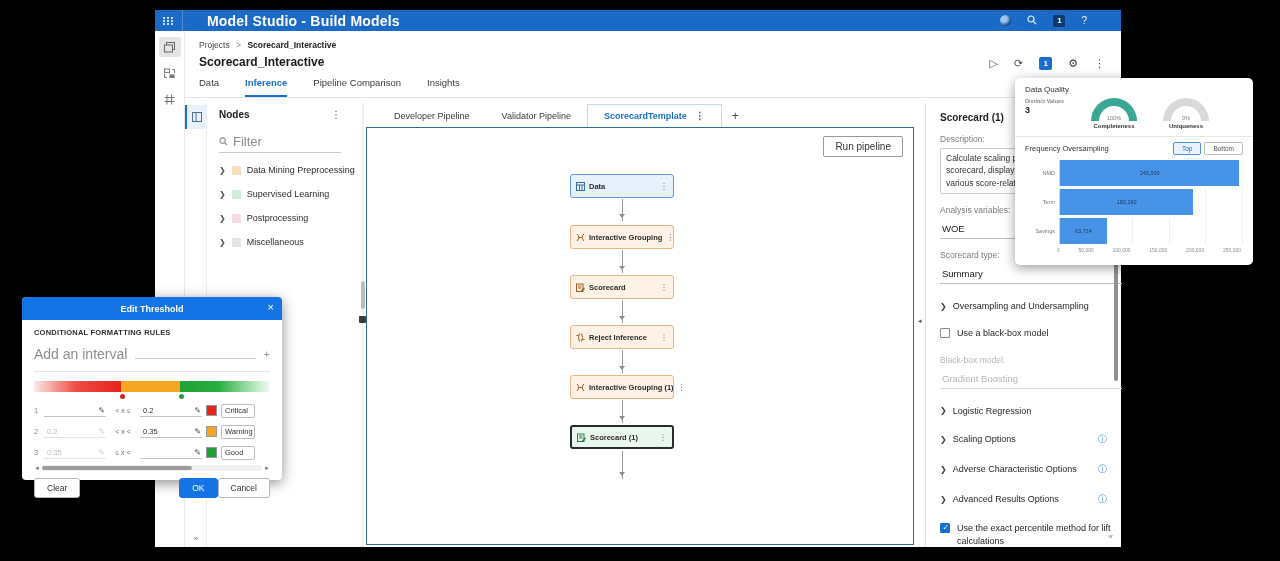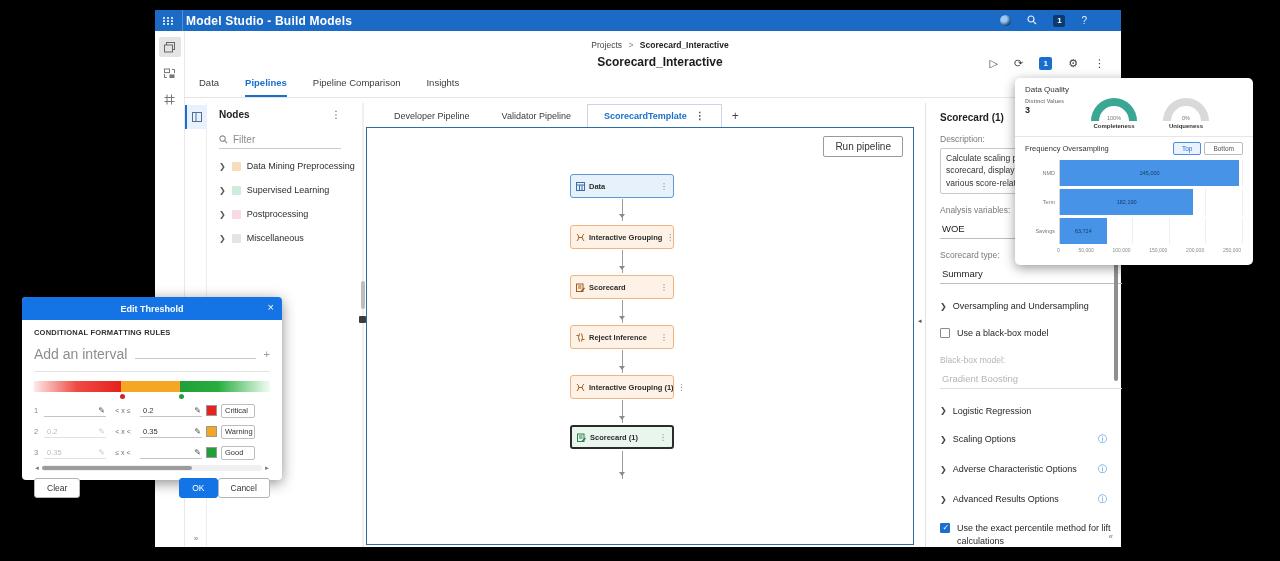--- a/index.html
+++ b/index.html
@@ -5,34 +5,34 @@
   * { box-sizing: border-box; margin: 0; padding: 0; }
   html,body { width:1280px; height:561px; background:#000; font-family:"Liberation Sans", sans-serif; position:relative; overflow:hidden; }
 
   .app { position:absolute; left:155px; top:10px; width:966px; height:537px; background:#fff; }
 
   
   .titlebar { position:absolute; top:0; left:0; right:0; height:21px; background:#1a6ac6; display:flex; align-items:center; color:#fff; z-index:5; }
   .launcher { width:28px; height:21px; display:flex; align-items:center; justify-content:center; border-right:1px solid rgba(255,255,255,.25); cursor:pointer; }
   .grid9 { display:grid; grid-template-columns:repeat(3,3px); grid-gap:1px; }
   .grid9 i { width:2px; height:2px; background:#cfe0f5; }
-  .tb-title { font-size:12px; font-weight:bold; margin-left:3px; letter-spacing:.2px; }
+  .tb-title { font-size:14px; font-weight:bold; margin-left:24px; letter-spacing:.2px; }
   .tb-right { margin-left:auto; display:flex; gap:16px; align-items:center; margin-right:34px; }
   .tb-ic { font-size:10px; color:#e8f0fa; cursor:pointer; line-height:1; }
   .sas-dot { width:11px; height:11px; border-radius:50%; background:radial-gradient(circle at 35% 35%, #9ec7ef 30%, #0d3d75 75%); }
   .tb-badge { background:#0c3a70; color:#fff; font-size:8px; font-weight:bold; width:12px; height:12px; display:flex; align-items:center; justify-content:center; border-radius:2px; }
 
   
   .left-rail { position:absolute; left:0; top:21px; width:30px; bottom:0; background:#fff; border-right:1px solid #e8e8e8; z-index:4; }
   .rail-ic { width:22px; height:20px; margin:6px auto 4px; display:flex; align-items:center; justify-content:center; color:#666; border-radius:2px; cursor:pointer; }
   .rail-ic.sel { background:#e4e4e4; }
   .rail-ic svg { display:block; }
 
   
-  .hdr { position:absolute; left:30px; top:21px; right:0; height:72px; background:#fff;text-align:center; }
+  .hdr { position:absolute; left:30px; top:21px; right:0; height:72px; background:#fff; }
   .crumb { font-size:8.5px; color:#444; padding:9px 0 0 14px; }
   .crumb .cur { font-weight:bold; color:#222; }
   .crumb .sep { margin:0 4px; color:#888; }
   .page-title { font-size:12px; font-weight:bold; color:#1b1b1b; padding:5px 0 0 14px; }
   .main-tabs { display:flex; gap:26px; padding:8px 0 0 14px; border-bottom:1px solid #e4e4e4; height:29px; }
   .mtab { font-size:9.5px; color:#3c3c3c; padding-bottom:9px; cursor:pointer; }
   .mtab.active { color:#1a6fce; border-bottom:2px solid #1a6fce; font-weight:bold; }
   .hdr-tools { position:absolute; right:16px; top:26px; display:flex; gap:16px; align-items:center; }
   .ht-ic { font-size:11px; color:#3f3f3f; cursor:pointer; line-height:1; }
   .ht-badge { background:#1a6fce; color:#fff; font-size:8px; font-weight:bold; width:13px; height:13px; display:flex; align-items:center; justify-content:center; border-radius:2px; cursor:pointer; }
@@ -42,21 +42,21 @@
 
   .nodes-rail { position:absolute; left:0; top:0; width:22px; bottom:0; border-right:1px solid #ededed; }
   .nrail-toggle { width:22px; height:24px; display:flex; align-items:center; justify-content:center; border-left:2px solid #1a6fce; background:#e9f2fc; color:#4d6e96; cursor:pointer; margin-top:2px; }
   .nrail-collapse { position:absolute; bottom:4px; left:0; width:22px; text-align:center; font-size:8px; color:#777; cursor:pointer; }
 
   .nodes-panel { position:absolute; left:22px; top:0; width:144px; bottom:0; padding:6px 10px 0 12px; }
   .np-head { display:flex; justify-content:space-between; }
   .np-title { font-size:10px; font-weight:bold; color:#222; }
   .kebab { color:#555; font-size:10px; cursor:pointer; }
   .filter-box { display:flex; align-items:center; gap:5px; border-bottom:1px solid #c9c9c9; margin-top:14px; padding-bottom:3px; }
-  .filter-box input { border:none; outline:none; font-size:10px; color:#333; width:100px; font-family:"Liberation Sans",sans-serif; }
+  .filter-box input { border:none; outline:none; font-size:13px; color:#333; width:100px; font-family:"Liberation Sans",sans-serif; }
   .filter-box input::placeholder { color:#8a8a8a; }
   .tree { margin-top:12px; }
   .tree-item { display:flex; align-items:center; gap:6px; margin-bottom:14px; cursor:pointer; }
   .tw { font-size:8px; color:#555; }
   .sw { width:9px; height:9px; border-radius:1px; flex:none; }
   .tree-label { font-size:9px; color:#2d2d2d; white-space:nowrap; }
 
   .v-split { position:absolute; left:166px; top:0; width:15px; bottom:0; }
   .v-split .track { position:absolute; left:11px; top:0; bottom:0; width:2px; background:#f0f0f0; }
   .v-split .thumb { position:absolute; left:10px; top:178px; width:4px; height:28px; background:#bdbdbd; border-radius:2px; }
@@ -233,21 +233,21 @@
 
   <div class="hdr">
     <div class="crumb">
       <span>Projects</span>
       <span class="sep">&gt;</span>
       <span class="cur">Scorecard_Interactive</span>
     </div>
     <div class="page-title">Scorecard_Interactive</div>
     <div class="main-tabs">
       <span class="mtab">Data</span>
-      <span class="mtab active">Pipelines</span>
+      <span class="mtab active">Inference</span>
       <span class="mtab">Pipeline Comparison</span>
       <span class="mtab">Insights</span>
     </div>
     <div class="hdr-tools">
       <span class="ht-ic">▷</span>
       <span class="ht-ic">⟳</span>
       <span class="ht-badge">1</span>
       <span class="ht-ic">⚙</span>
       <span class="ht-ic">⋮</span>
     </div>

